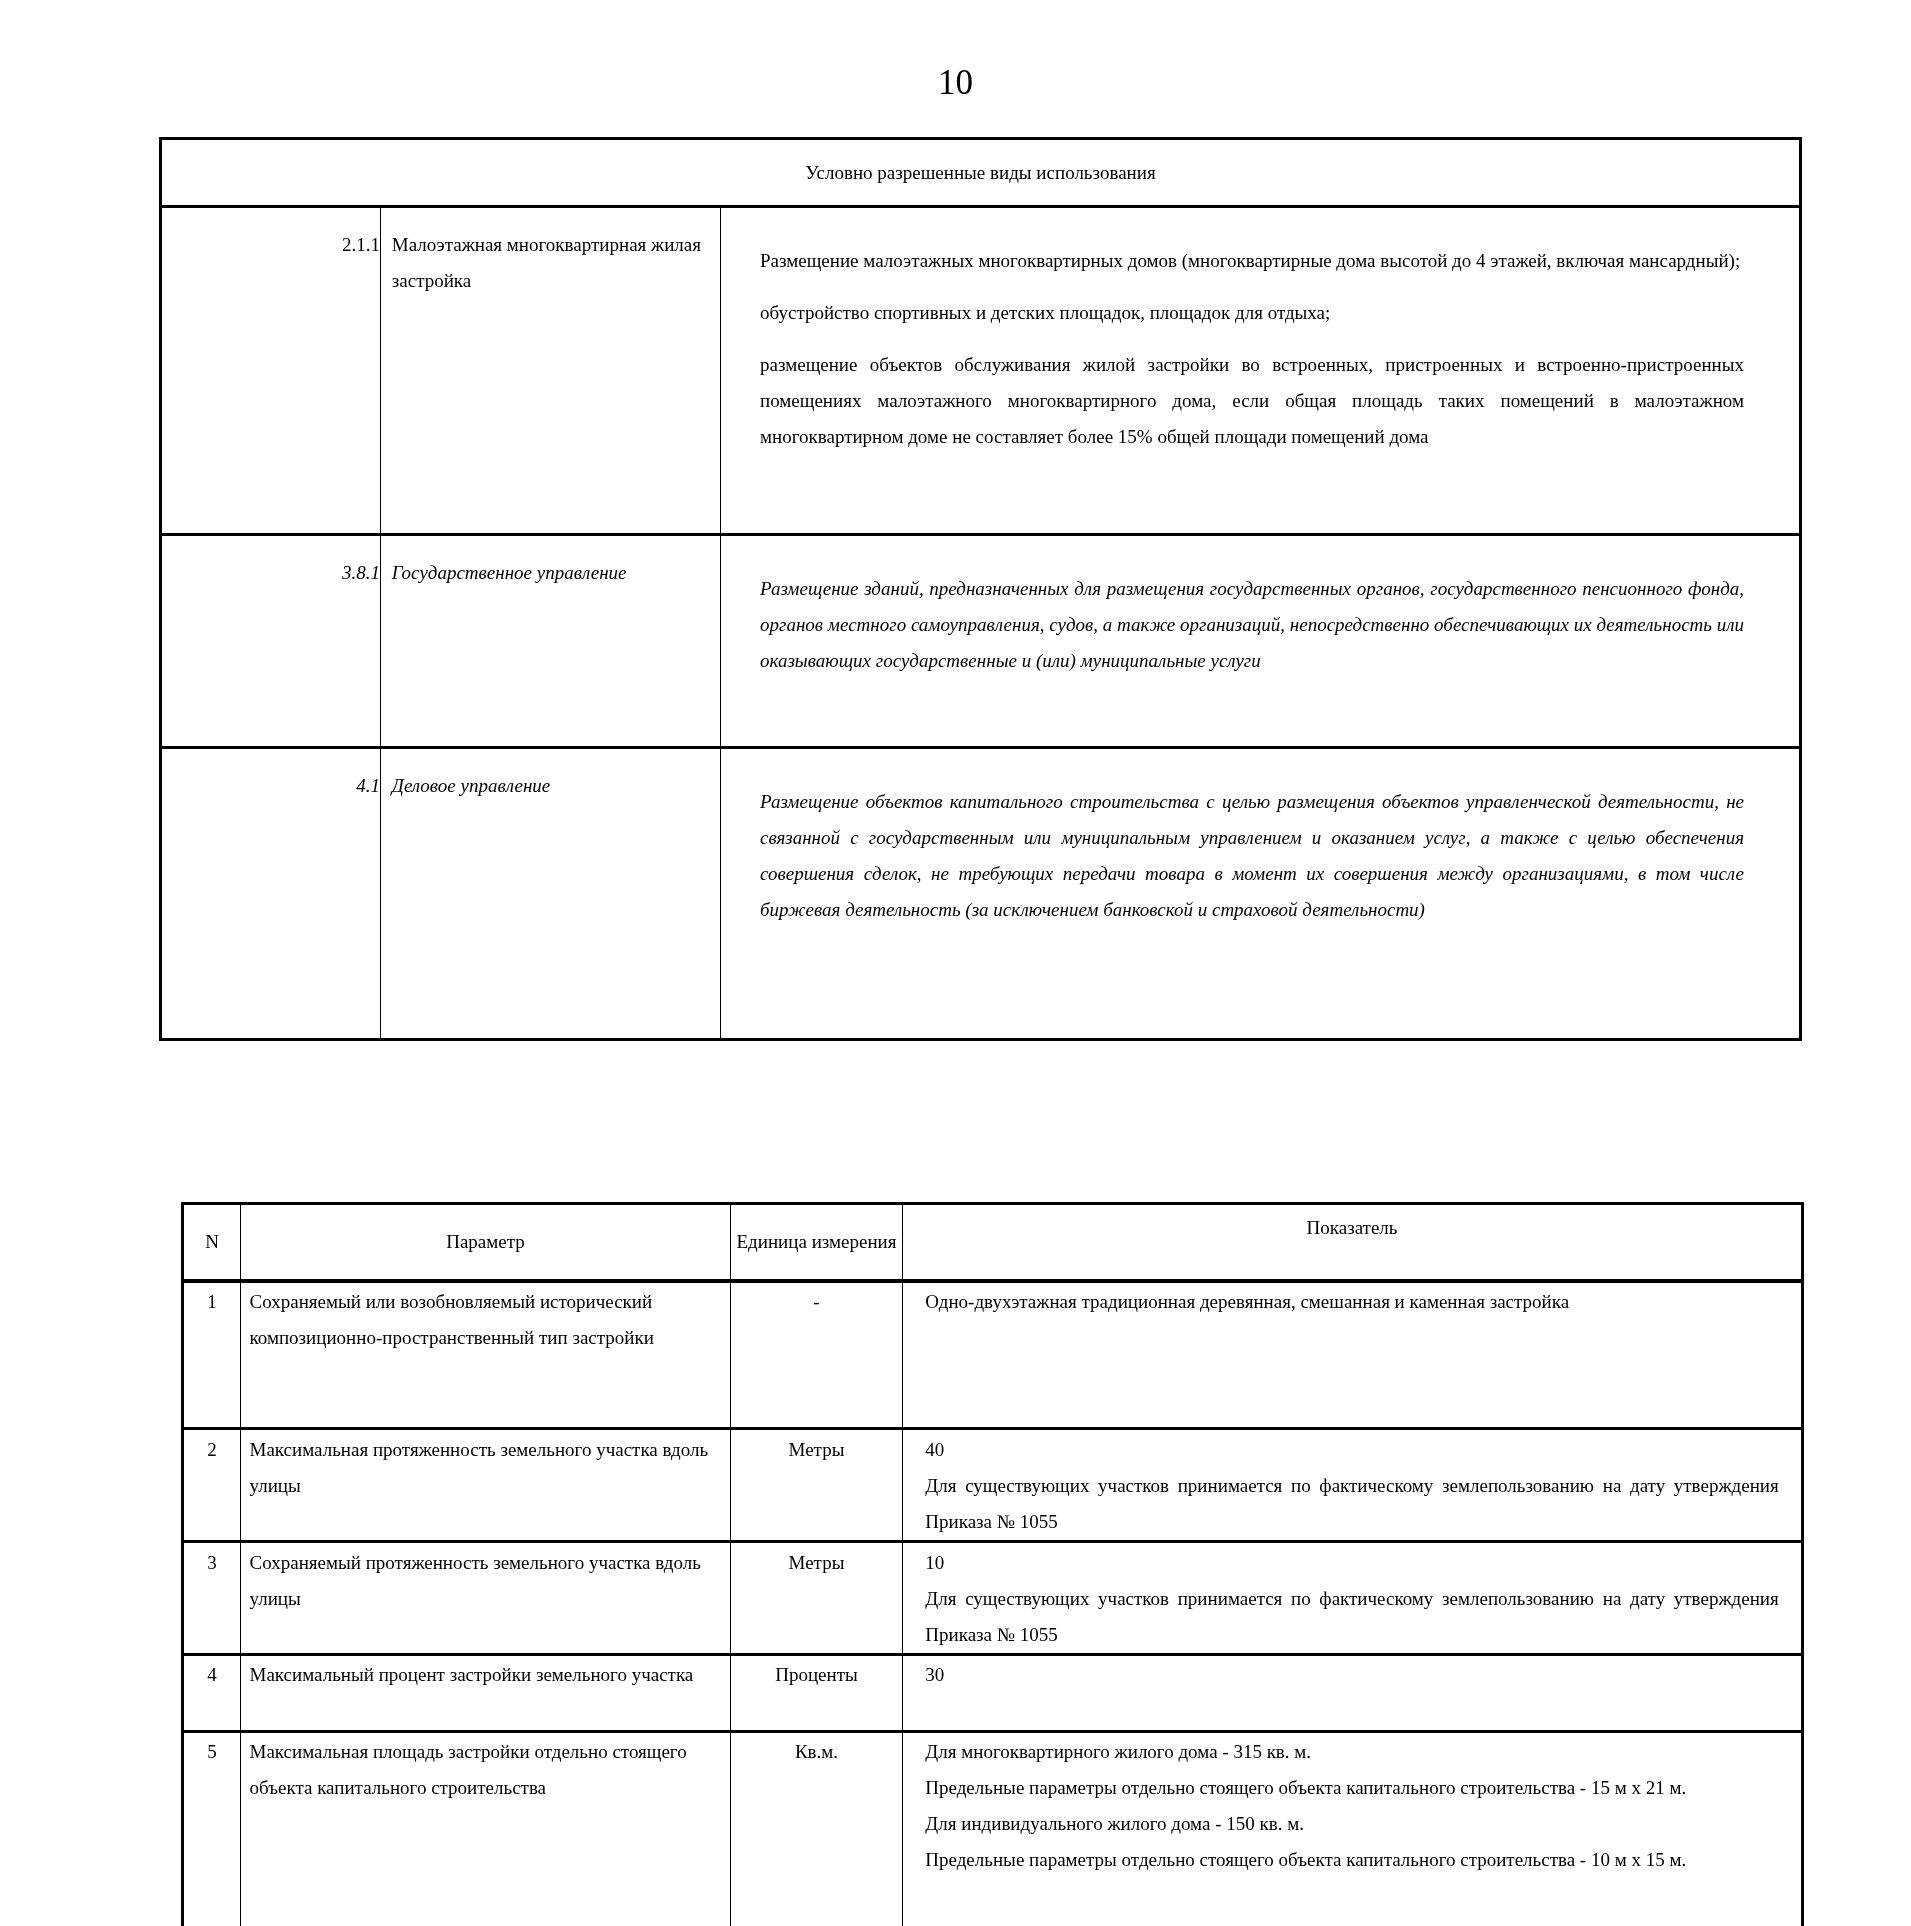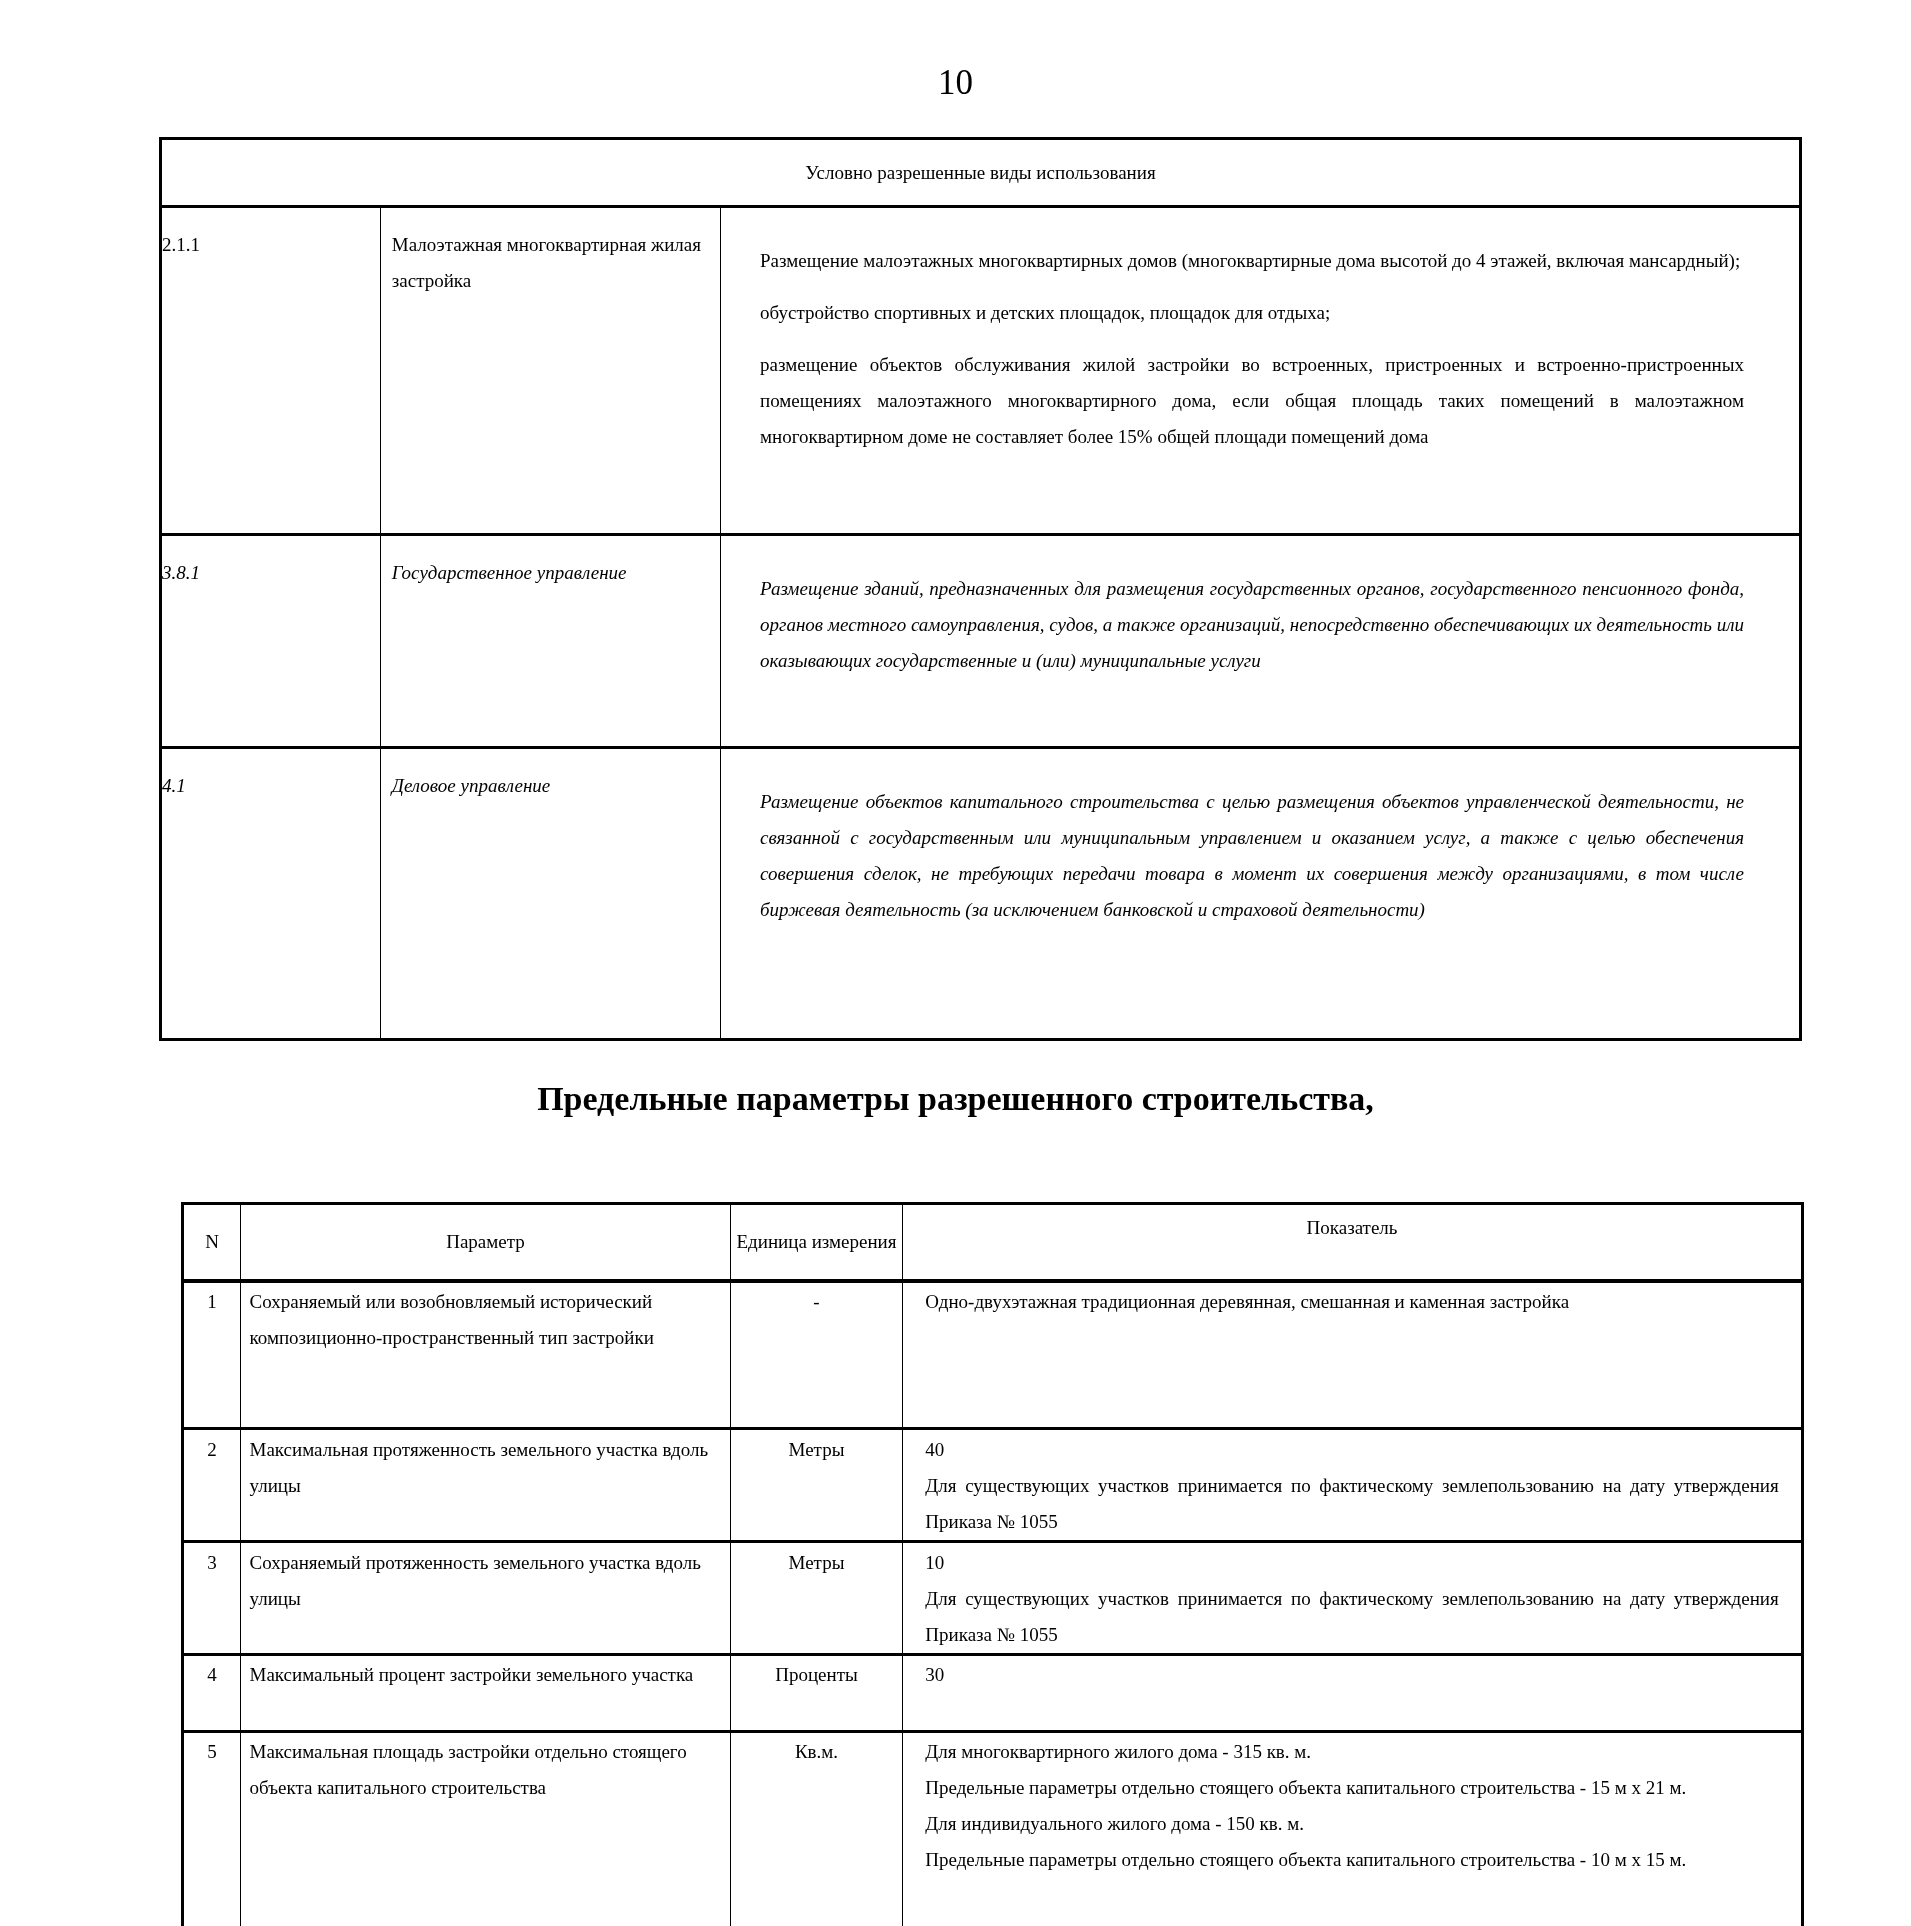--- a/index.html
+++ b/index.html
@@ -18,21 +18,21 @@
     font-size: 19px; line-height: 36px; font-weight: normal;
     border: 1.5px solid #000; vertical-align: top; padding: 0;
   }
   #t1 { left: 159px; top: 137px; width: 1640px; border: 3.1px solid #000; }
   #t1 td { border-left-width: 1.5px; border-right-width: 1.5px; }
   #t1 tr.row-thick td { border-top: 3.9px solid #000; font-style: italic; }
   #t1 .t1-title {
     text-align: center; vertical-align: middle; height: 65px;
     border-bottom: 3.9px solid #000;
   }
-  #t1 .code { text-align: left; padding-top: 19px; }
+  #t1 .code { text-align: right; padding-top: 19px; }
   #t1 .name { padding: 19px 7.7px 0 10.8px; }
   #t1 .desc { padding: 19px 39px 15.4px 23px; text-align: justify; }
   #t1 .desc p { margin: 16px; text-align: justify; }
 
   .heading {
     position: absolute; left: 0; width: 1911px; top: 1077px;
     text-align: center; font-weight: bold; font-size: 34px; line-height: 43px;
   }
   .heading div { margin: 0; }
 
@@ -81,21 +81,20 @@
     <td class="code">4.1</td>
     <td class="name">Деловое управление</td>
     <td class="desc">
       <p>Размещение объектов капитального строительства с целью размещения объектов управленческой деятельности, не связанной с государственным или муниципальным управлением и оказанием услуг, а также с целью обеспечения совершения сделок, не требующих передачи товара в момент их совершения между организациями, в том числе биржевая деятельность (за исключением банковской и страховой деятельности)</p>
     </td>
   </tr>
 </tbody>
   </table>
 
 <div class="heading">
-  <div>Предельные параметры разрешенного строительства,</div>
 </div>
 
 <table id="t2">
   <colgroup>
     <col style="width:58px">
     <col style="width:490px">
     <col style="width:172px">
     <col style="width:900px">
   </colgroup>
   <tbody>

